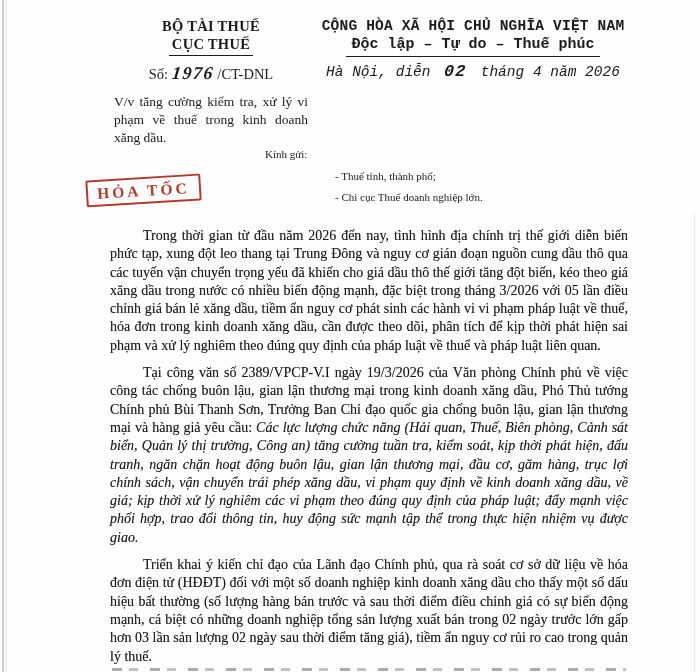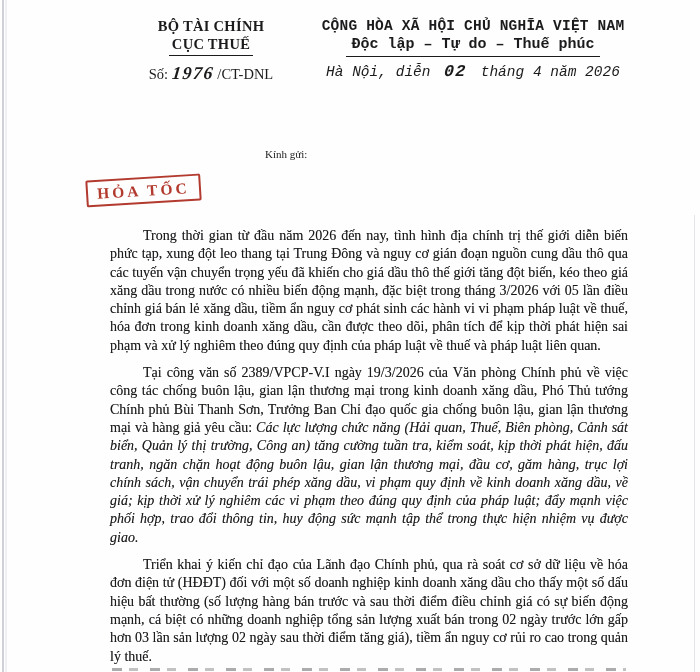--- a/index.html
+++ b/index.html
@@ -92,45 +92,50 @@
 </style>
 </head>
 <body>
 
 <div class="page">
 
   <div class="scan-edge-left"></div>
   <div class="scan-edge-right"></div>
 
   <div class="header-left">
-    <div class="org-parent">BỘ TÀI CHÍNH</div>
+    <div class="org-parent">BỘ TÀI THUẾ</div>
     <div class="org-name"><span class="org-underline">CỤC THUẾ</span></div>
     <div class="doc-number">
       <span>Số:</span>
       <span class="handwritten">1976</span>
       <span>/CT-DNL</span>
     </div>
+    <div class="subject">V/v tăng cường kiểm tra, xử lý vi phạm về thuế trong kinh doanh xăng dầu.</div>
   </div>
 
   <div class="header-right">
     <div class="motto1">CỘNG HÒA XÃ HỘI CHỦ NGHĨA VIỆT NAM</div>
     <div class="motto2"><span class="motto-underline">Độc lập – Tự do – Thuế phúc</span></div>
     <div class="place-date">
       <span>Hà Nội, diễn</span>
       <span class="handwritten day">02</span>
       <span>tháng 4 năm 2026</span>
     </div>
   </div>
 
   <div class="stamp">
     <span>HỎA TỐC</span>
   </div>
 
   <div class="salutation">
     <div class="kinh-gui">Kính gửi:</div>
+    <div class="recipients">
+      <div>- Thuế tỉnh, thành phố;</div>
+      <div>- Chi cục Thuế doanh nghiệp lớn.</div>
+    </div>
   </div>
 
   <div class="body-text">
     <p>Trong thời gian từ đầu năm 2026 đến nay, tình hình địa chính trị thế giới diễn biến phức tạp, xung đột leo thang tại Trung Đông và nguy cơ gián đoạn nguồn cung dầu thô qua các tuyến vận chuyển trọng yếu đã khiến cho giá dầu thô thế giới tăng đột biến, kéo theo giá xăng dầu trong nước có nhiều biến động mạnh, đặc biệt trong tháng 3/2026 với 05 lần điều chỉnh giá bán lẻ xăng dầu, tiềm ẩn nguy cơ phát sinh các hành vi vi phạm pháp luật về thuế, hóa đơn trong kinh doanh xăng dầu, cần được theo dõi, phân tích để kịp thời phát hiện sai phạm và xử lý nghiêm theo đúng quy định của pháp luật về thuế và pháp luật liên quan.</p>
     <p><span>Tại công văn số 2389/VPCP-V.I ngày 19/3/2026 của Văn phòng Chính phủ về việc công tác chống buôn lậu, gian lận thương mại trong kinh doanh xăng dầu, Phó Thủ tướng Chính phủ Bùi Thanh Sơn, Trưởng Ban Chỉ đạo quốc gia chống buôn lậu, gian lận thương mại và hàng giả yêu cầu: </span><em>Các lực lượng chức năng (Hải quan, Thuế, Biên phòng, Cảnh sát biển, Quản lý thị trường, Công an) tăng cường tuần tra, kiểm soát, kịp thời phát hiện, đấu tranh, ngăn chặn hoạt động buôn lậu, gian lận thương mại, đầu cơ, găm hàng, trục lợi chính sách, vận chuyển trái phép xăng dầu, vi phạm quy định về kinh doanh xăng dầu, về giá; kịp thời xử lý nghiêm các vi phạm theo đúng quy định của pháp luật; đẩy mạnh việc phối hợp, trao đổi thông tin, huy động sức mạnh tập thể trong thực hiện nhiệm vụ được giao.</em></p>
     <p>Triển khai ý kiến chỉ đạo của Lãnh đạo Chính phủ, qua rà soát cơ sở dữ liệu về hóa đơn điện tử (HĐĐT) đối với một số doanh nghiệp kinh doanh xăng dầu cho thấy một số dấu hiệu bất thường (số lượng hàng bán trước và sau thời điểm điều chỉnh giá có sự biến động mạnh, cá biệt có những doanh nghiệp tổng sản lượng xuất bán trong 02 ngày trước lớn gấp hơn 03 lần sản lượng 02 ngày sau thời điểm tăng giá), tiềm ẩn nguy cơ rủi ro cao trong quản lý thuế.</p>
   </div>
 
   <div class="cutoff-strip"></div>
 

